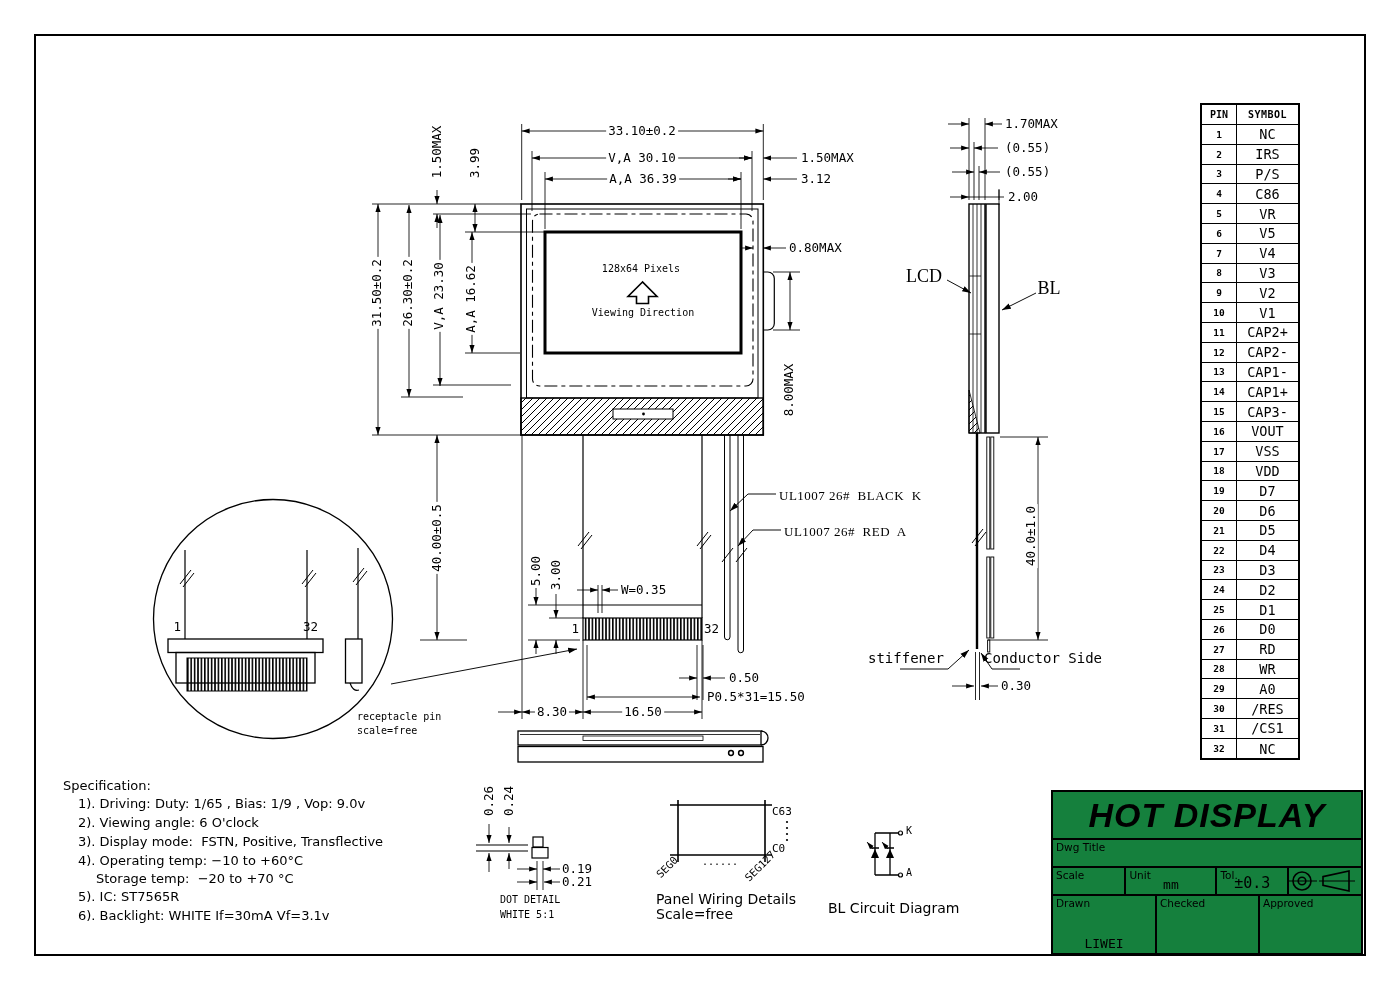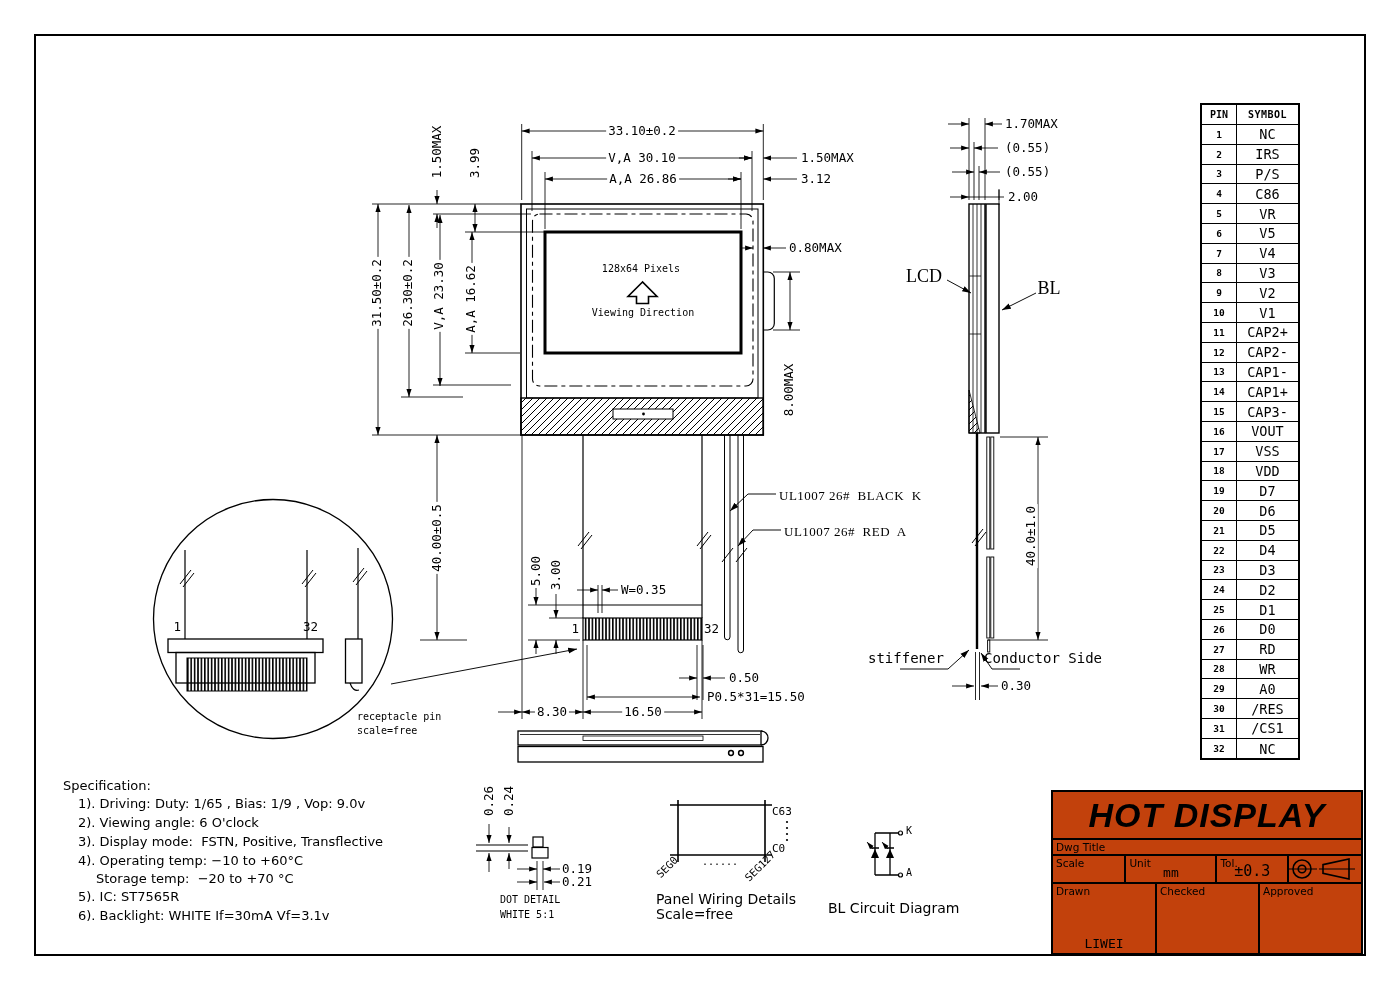--- a/index.html
+++ b/index.html
@@ -26,21 +26,21 @@
   .pth{height:20px;border-bottom:1.6px solid #000;font-weight:bold}
   .ptr{height:19.8px;border-bottom:1.4px solid #000}
   .ptr:last-child{border-bottom:none}
   .ptc{display:flex;align-items:center;justify-content:center;box-sizing:border-box;
        font-family:"DejaVu Sans Mono",monospace}
   .pin{width:35px;border-right:1.6px solid #000;font-size:9.5px;font-weight:bold}
   .sym{flex:1;font-size:13.5px}
   .pth .pin{font-size:10px}.pth .sym{font-size:10px;letter-spacing:.5px}
   
   .tb{position:absolute;left:1051px;top:790px;width:312px;height:165px;border:2.2px solid #000;
-      box-sizing:border-box;background:#c2410c;display:flex;flex-direction:column}
+      box-sizing:border-box;background:#15803d;display:flex;flex-direction:column}
   .tbrow{position:relative;box-sizing:border-box;border-bottom:2px solid #000;display:flex}
   .tbrow:last-child{border-bottom:none}
   .tbcell{position:relative;box-sizing:border-box;border-right:2px solid #000}
   .tbcell:last-child{border-right:none}
   .tlab{position:absolute;left:3px;top:1px;font-family:"DejaVu Sans",sans-serif;font-size:10.5px;
         white-space:nowrap}
   .tval{position:absolute;left:0;right:0;bottom:2px;text-align:center;
         font-family:"DejaVu Sans Mono",monospace;font-size:15px;white-space:nowrap}
   .company{flex:1;display:flex;align-items:center;justify-content:center;
            font-family:"Liberation Sans",sans-serif;font-weight:bold;font-style:italic;
@@ -235,21 +235,21 @@
     <path d="M871,858 L879,858 L875,849 Z" fill="#000" stroke="none"></path>
     <path d="M886,858 L894,858 L890,849 Z" fill="#000" stroke="none"></path>
     <path d="M871,848 H879 M886,848 H894" stroke-width="1.5"></path>
     <line x1="873" y1="849" x2="867" y2="842" stroke-width=".8" marker-end="url(#ar)"></line>
     <line x1="888" y1="849" x2="882" y2="842" stroke-width=".8" marker-end="url(#ar)"></line>
   </g>
 </svg>
 
 <div class="t c bg" style="left:642px;top:131px">33.10±0.2</div>
 <div class="t c bg" style="left:642px;top:158px">V,A 30.10</div>
-<div class="t c bg" style="left:643px;top:179px">A,A 26.86</div>
+<div class="t c bg" style="left:643px;top:179px">A,A 36.39</div>
 <div class="t lv" style="left:801px;top:158px">1.50MAX</div>
 <div class="t lv" style="left:801px;top:179px">3.12</div>
 <div class="t cr" style="left:437px;top:152px">1.50MAX</div>
 <div class="t cr" style="left:475px;top:163px">3.99</div>
 <div class="t cr bg" style="left:377px;top:293px">31.50±0.2</div>
 <div class="t cr bg" style="left:408px;top:293px">26.30±0.2</div>
 <div class="t cr bg" style="left:439px;top:296px">V,A 23.30</div>
 <div class="t cr bg" style="left:471px;top:299px">A,A 16.62</div>
 <div class="t c m13" style="left:641px;top:269px">128x64 Pixels</div>
 <div class="t c m13" style="left:643px;top:313px">Viewing Direction</div>
@@ -450,21 +450,21 @@
           <div class="ptc pin">32</div>
           <div class="ptc sym">NC</div>
         </div>
       </div>
 </div>
 
 <div class="tb">
   <div class="tbrow" style="height:48px">
     <div class="company">HOT DISPLAY</div>
   </div>
-  <div class="tbrow" style="height:16px">
+  <div class="tbrow" style="height:28px">
     <div class="tbcell" style="flex:1">
       <div class="tlab">Dwg Title</div>
     </div>
   </div>
   <div class="tbrow" style="height:28px">
     <div class="tbcell" style="width:79px">
       <div class="tlab">Scale</div>
       <div class="tval"></div>
     </div>
     <div class="tbcell" style="width:98px">

